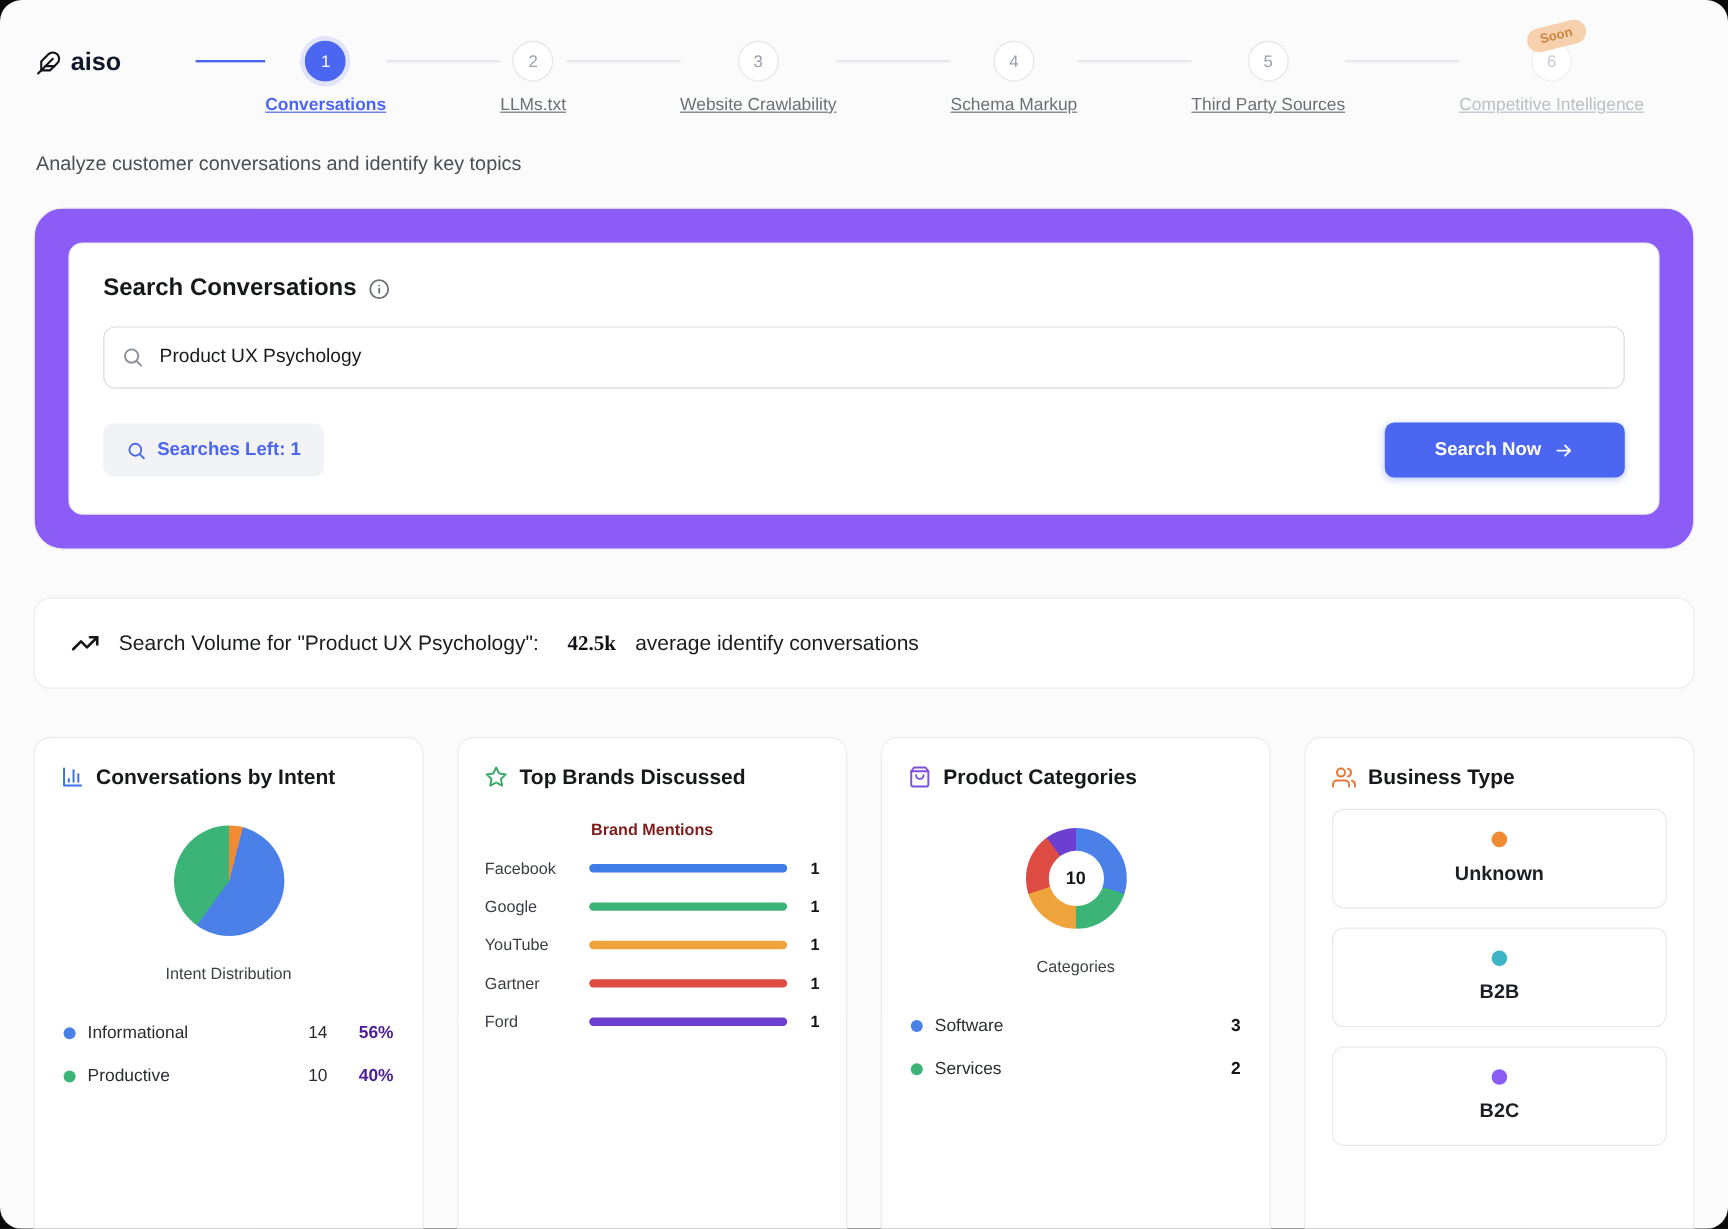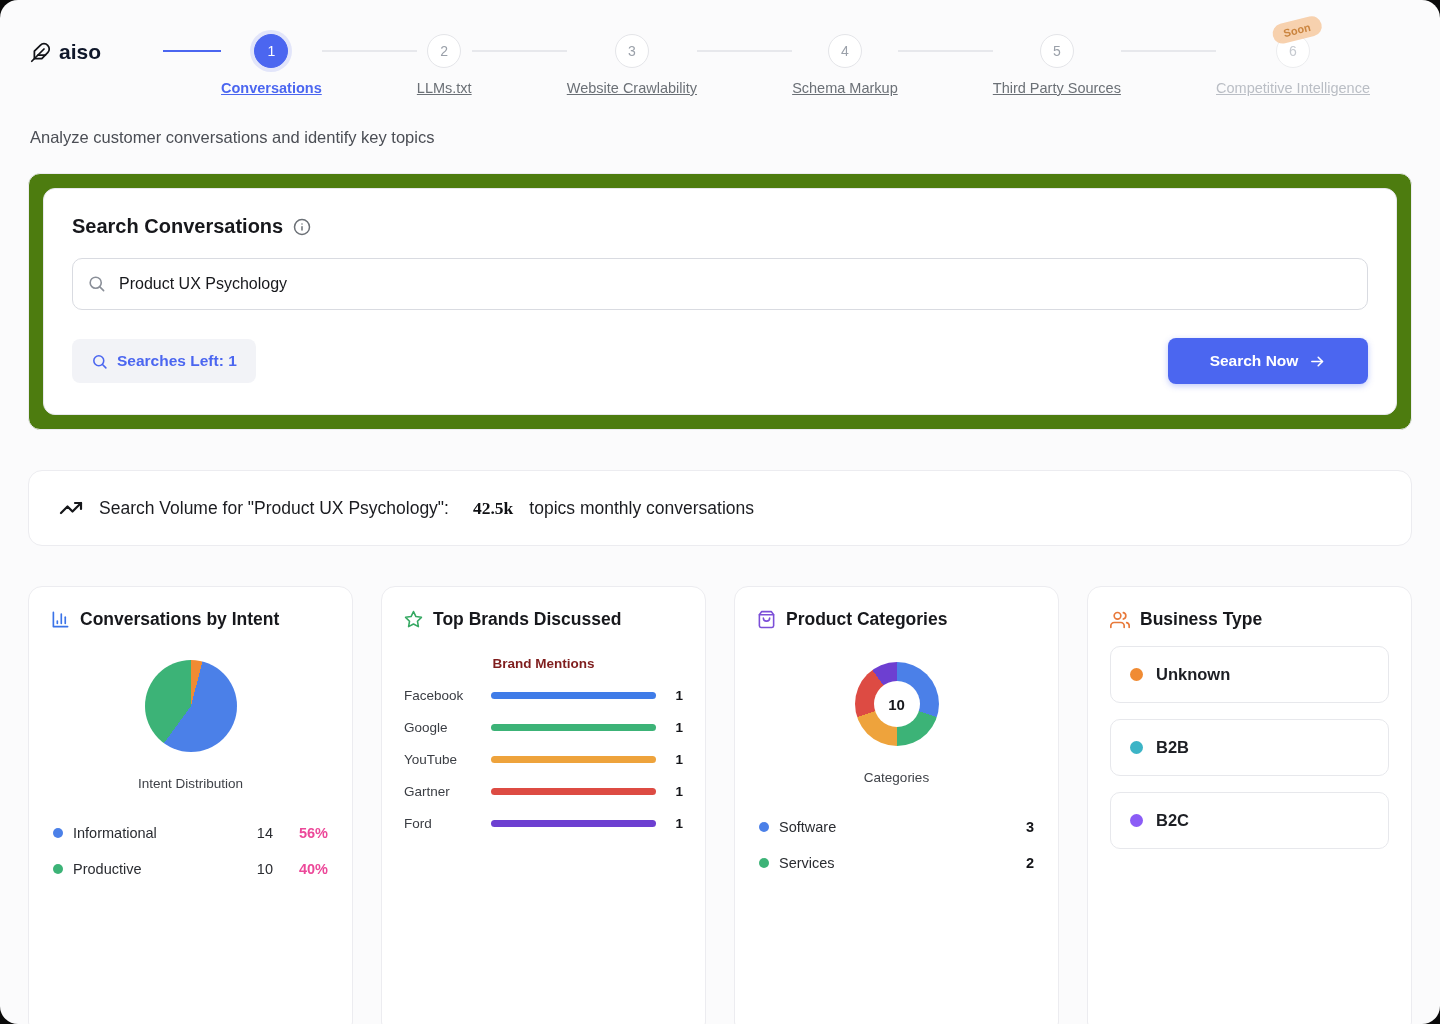--- a/index.html
+++ b/index.html
@@ -33,21 +33,21 @@
             font-size:13px; font-weight:700; display:flex; align-items:center; justify-content:center; }
   .user-name { font-size:16.5px; font-weight:700; color:#15161a; }
   .chev { display:block; }
 
   
   .title-block { padding:20px 30px 0 30px; }
   .page-title { font-size:31px; font-weight:700; color:#141519; letter-spacing:-0.3px; }
   .page-subtitle { margin-top:12px; font-size:16.5px; color:#4b4e55; }
 
   
-  .search-outer { margin:26px 28px 0 28px; background:#4d7c0f; border:1px solid #ececf0; border-radius:12px; padding:14px; }
+  .search-outer { margin:26px 28px 0 28px; background:#8b5cf6; border:1px solid #ececf0; border-radius:24px; padding:28px; }
   .search-inner { border:1px solid #e7e8ec; border-radius:12px; padding:26px 28px 30px 28px; background:#fff; }
   .search-head { display:flex; align-items:center; gap:10px; }
   .search-title { font-size:20px; font-weight:700; color:#17181c; }
   .input-wrap { margin-top:20px; position:relative; }
   .search-input { width:100%; height:52px; border:1px solid #d9dbe1; border-radius:10px; padding:0 16px 0 46px;
                   font-size:16px; color:#17181c; font-family:"Liberation Sans", sans-serif; outline:none; background:#fff; }
   .input-icon { position:absolute; left:15px; top:16px; color:#8a8f98; }
   .search-actions { margin-top:28px; display:flex; justify-content:space-between; align-items:center; }
   .chip { display:flex; align-items:center; gap:9px; background:#f2f3f7; color:#4b66f0; font-weight:700; font-size:15.5px;
           padding:13px 19px; border-radius:8px; border:none; cursor:pointer; font-family:"Liberation Sans", sans-serif; }
@@ -67,36 +67,36 @@
   .card-title { display:flex; align-items:center; gap:10px; font-size:17.5px; font-weight:700; color:#17181c; }
   .card-title svg { flex:0 0 auto; }
 
   .pie { width:92px; height:92px; border-radius:50%; margin:30px auto 0 auto; }
   .chart-caption { text-align:center; margin-top:24px; font-size:13.5px; color:#3f4248; }
   .legend { margin-top:24px; }
   .legend-row { display:flex; align-items:center; gap:10px; padding:10px 2px; font-size:14.5px; color:#2a2c31; }
   .dot { width:10px; height:10px; border-radius:50%; flex:0 0 auto; }
   .legend-label { flex:1; }
   .legend-count { margin-right:16px; }
-  .legend-pct { font-weight:700; color:#ec4899; }
+  .legend-pct { font-weight:700; color:#4c1d95; }
   .legend-count-only { font-weight:700; color:#141519; }
 
   .brand-sub { text-align:center; margin-top:26px; font-size:13.5px; font-weight:700; color:#7f1d1d; }
   .brand-row { display:flex; align-items:center; gap:13px; margin-top:17px; }
   .brand-label { width:74px; font-size:13.5px; color:#3a3d43; }
   .brand-bar { flex:1; height:7px; border-radius:4px; }
   .brand-val { width:14px; text-align:right; font-size:13.5px; font-weight:700; color:#141519; }
 
   .donut-wrap { position:relative; width:84px; height:84px; margin:32px auto 0 auto; }
   .donut { width:100%; height:100%; border-radius:50%; }
   .donut-hole { position:absolute; inset:19px; background:#fff; border-radius:50%; display:flex; align-items:center;
                 justify-content:center; font-size:15px; font-weight:600; color:#17181c; }
 
   .biz-item { display:flex; align-items:center; gap:13px; border:1px solid #e7e8ec; border-radius:10px; padding:18px 19px;
-              margin-top:16px; font-size:16.5px; font-weight:600; color:#1d1f24; background:#fff; }
+              margin-top:16px; font-size:16.5px; font-weight:600; color:#1d1f24; background:#fff;flex-direction:column; }
   .biz-item:first-of-type { margin-top:26px; }
   .biz-dot { width:13px; height:13px; border-radius:50%; flex:0 0 auto; }
 </style>
 </head>
 <body>
 
 <div class="page">
 
   <div class="header">
     <div class="logo">
@@ -198,21 +198,21 @@
     </div>
   </div>
 
   <div class="volume">
     <svg width="24" height="24" viewBox="0 0 24 24" fill="none" stroke="#15161a" stroke-width="2.2" stroke-linecap="round" stroke-linejoin="round">
         <polyline points="22 7 13.5 15.5 8.5 10.5 2 17"></polyline>
         <polyline points="16 7 22 7 22 13"></polyline>
       </svg>
     <span>Search Volume for "Product UX Psychology":</span>
     <span class="volume-value">42.5k</span>
-    <span class="volume-unit">topics monthly conversations</span>
+    <span class="volume-unit">average identify conversations</span>
   </div>
 
   <div class="cards">
 
     <div class="card">
       <div class="card-title">
         <svg width="19" height="19" viewBox="0 0 24 24" fill="none" stroke="#3b73e8" stroke-width="2.1" stroke-linecap="round" stroke-linejoin="round">
             <path d="M3 3v18h18"></path>
             <path d="M18 17V9"></path>
             <path d="M13 17V5"></path>

